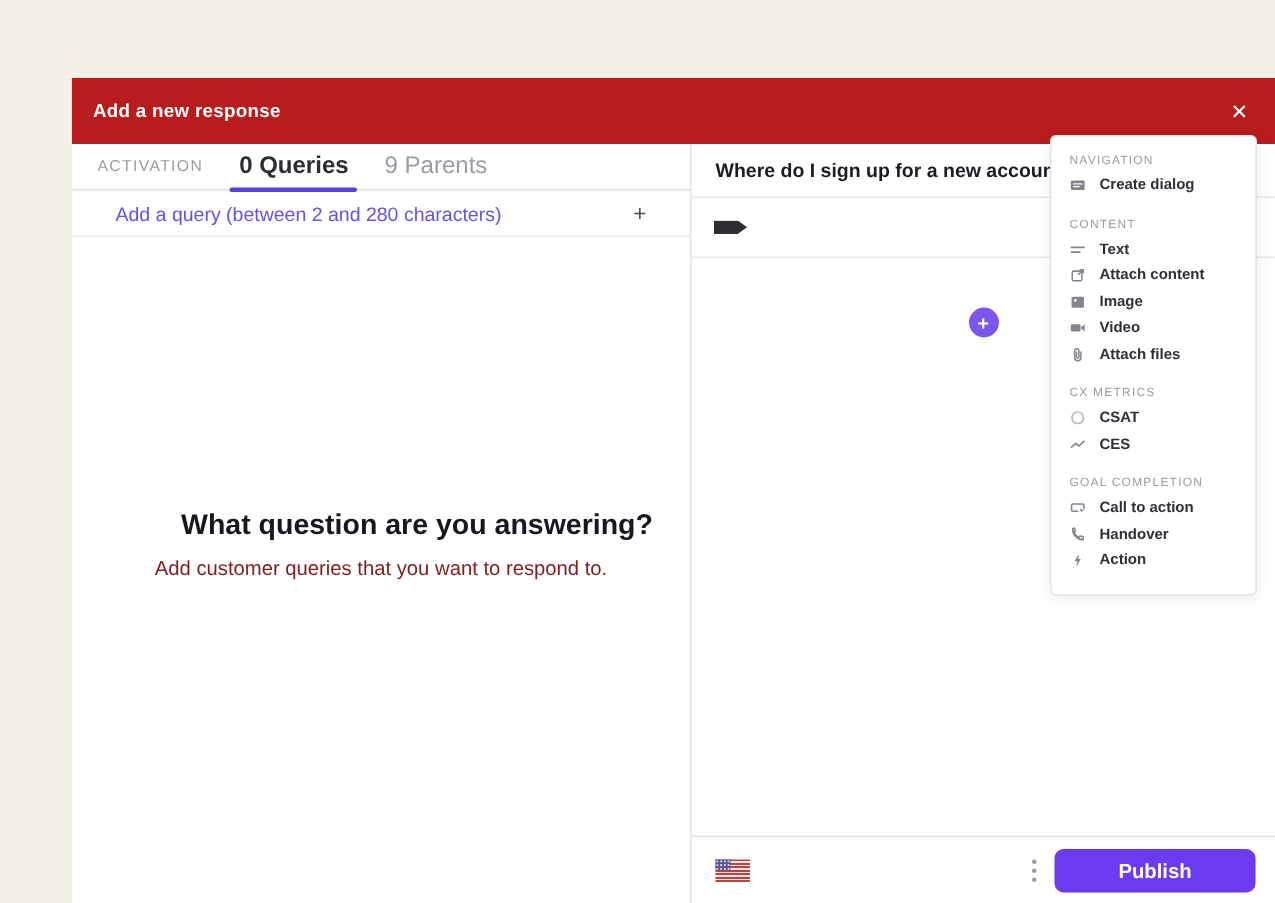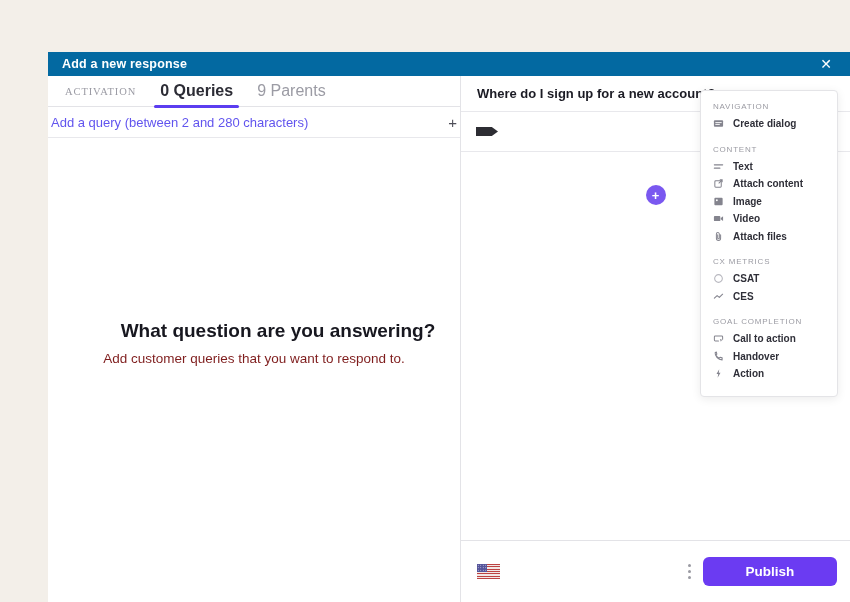--- a/index.html
+++ b/index.html
@@ -4,48 +4,48 @@
 <style>
   * { margin:0; padding:0; box-sizing:border-box; }
   html,body { width:850px; height:602px; }
   body {
     position:relative; overflow:hidden;
     background:#f3efe9;
     font-family:"Liberation Sans", sans-serif;
     -webkit-font-smoothing:antialiased;
   }
   .modal { position:absolute; left:48px; top:52px; width:802px; height:550px; background:#fff; display:flex; flex-direction:column; }
-  .modal-header { height:24px; flex:none; background:#0369a1; display:flex; align-items:center; justify-content:space-between; padding:0 18px 0 14px; }
+  .modal-header { height:44px; flex:none; background:#b91c1c; display:flex; align-items:center; justify-content:space-between; padding:0 18px 0 14px; }
   .modal-title { color:#fff; font-size:12.5px; font-weight:bold; letter-spacing:.2px; }
   .close { color:#fff; font-size:14px; line-height:1; cursor:pointer; font-weight:400; }
 
   .modal-body { flex:1; display:flex; min-height:0; }
 
   
   .left-panel { width:413px; flex:none; border-right:1px solid #e3e3e7; display:flex; flex-direction:column; position:relative; }
   .tab-row { height:31px; flex:none; border-bottom:1px solid #e3e3e7; display:flex; padding-left:14px; }
   .tab { display:flex; align-items:center; padding:0 3px; margin-right:18px; font-size:16px; color:#9b9ba4; position:relative; cursor:pointer; white-space:nowrap; }
-  .tab.upper { font-size:10.5px; letter-spacing:.9px;font-family:Liberation Serif, serif; }
+  .tab.upper { font-size:10.5px; letter-spacing:.9px; }
   .tab.active { color:#2c2c35; font-weight:bold; }
   .tab.active::after { content:""; position:absolute; left:-3px; right:-3px; bottom:-2px; height:3px; background:#5b3df0; border-radius:2px; }
-  .query-row { height:31px; flex:none; border-bottom:1px solid #e8e8ec; display:flex; align-items:center; justify-content:space-between; padding:0 3px; }
+  .query-row { height:31px; flex:none; border-bottom:1px solid #e8e8ec; display:flex; align-items:center; justify-content:space-between; padding:0 29px; }
   .query-link { color:#6154ee; font-size:13px; cursor:pointer; }
   .plus-small { color:#4e4e58; font-size:15px; cursor:pointer; line-height:1; }
   .empty-state { position:absolute; top:244px; left:0; right:0; text-align:center; }
   .empty-title { font-size:19px; font-weight:bold; color:#17171f;padding-left:48px; }
   .empty-sub { margin-top:9px; font-size:13.5px; color:#7f1d1d; }
 
   
   .right-panel { flex:1; display:flex; flex-direction:column; position:relative; min-width:0; }
   .question-row { height:36px; flex:none; border-bottom:1px solid #e8e8ec; display:flex; align-items:center; padding:0 16px; font-size:13px; font-weight:bold; color:#1b1b24; }
   .bubble-row { height:40px; flex:none; border-bottom:1px solid #e8e8ec; display:flex; align-items:center; padding:0 15px; }
   .dark-tag { width:22px; height:9px; background:#2d2d33; clip-path:polygon(0 0,72% 0,100% 50%,72% 100%,0 100%); cursor:pointer; }
   .canvas { flex:1; position:relative; }
   .add-block { position:absolute; left:50%; transform:translateX(-50%); top:33px; width:20px; height:20px; border-radius:50%; background:#7a58f0; color:#fff; display:flex; align-items:center; justify-content:center; font-size:13px; font-weight:bold; cursor:pointer; }
-  .footer-bar { height:62px; flex:none; border-top:1px solid #e3e3e7; display:flex; align-items:center; padding:0 13px 0 16px; }
+  .footer-bar { height:45px; flex:none; border-top:1px solid #e3e3e7; display:flex; align-items:center; padding:0 13px 0 16px; }
   .flag { width:23px; height:15px; position:relative; flex:none; cursor:pointer;
     background:repeating-linear-gradient(180deg,#bd4343 0 1.16px,#f2e8e6 1.16px 2.31px); }
   .flag::before { content:""; position:absolute; left:0; top:0; width:10px; height:7.5px; background:#55549a;
     background-image:radial-gradient(#d8d8ec .5px, transparent .7px); background-size:2.5px 2.5px; }
   .kebab { margin-left:auto; display:flex; flex-direction:column; gap:3px; margin-right:12px; cursor:pointer; }
   .kebab i { width:3px; height:3px; border-radius:50%; background:#9a9aa2; }
   .publish-btn { width:134px; height:29px; flex:none; background:#6b3bf2; color:#fff; border:none; border-radius:6px; font-size:13.5px; font-weight:bold; font-family:"Liberation Sans",sans-serif; cursor:pointer; }
 
   
   .menu-card { position:absolute; left:700px; top:90px; width:138px; background:#fff; border:1px solid #e4e4e7; border-radius:4px;

